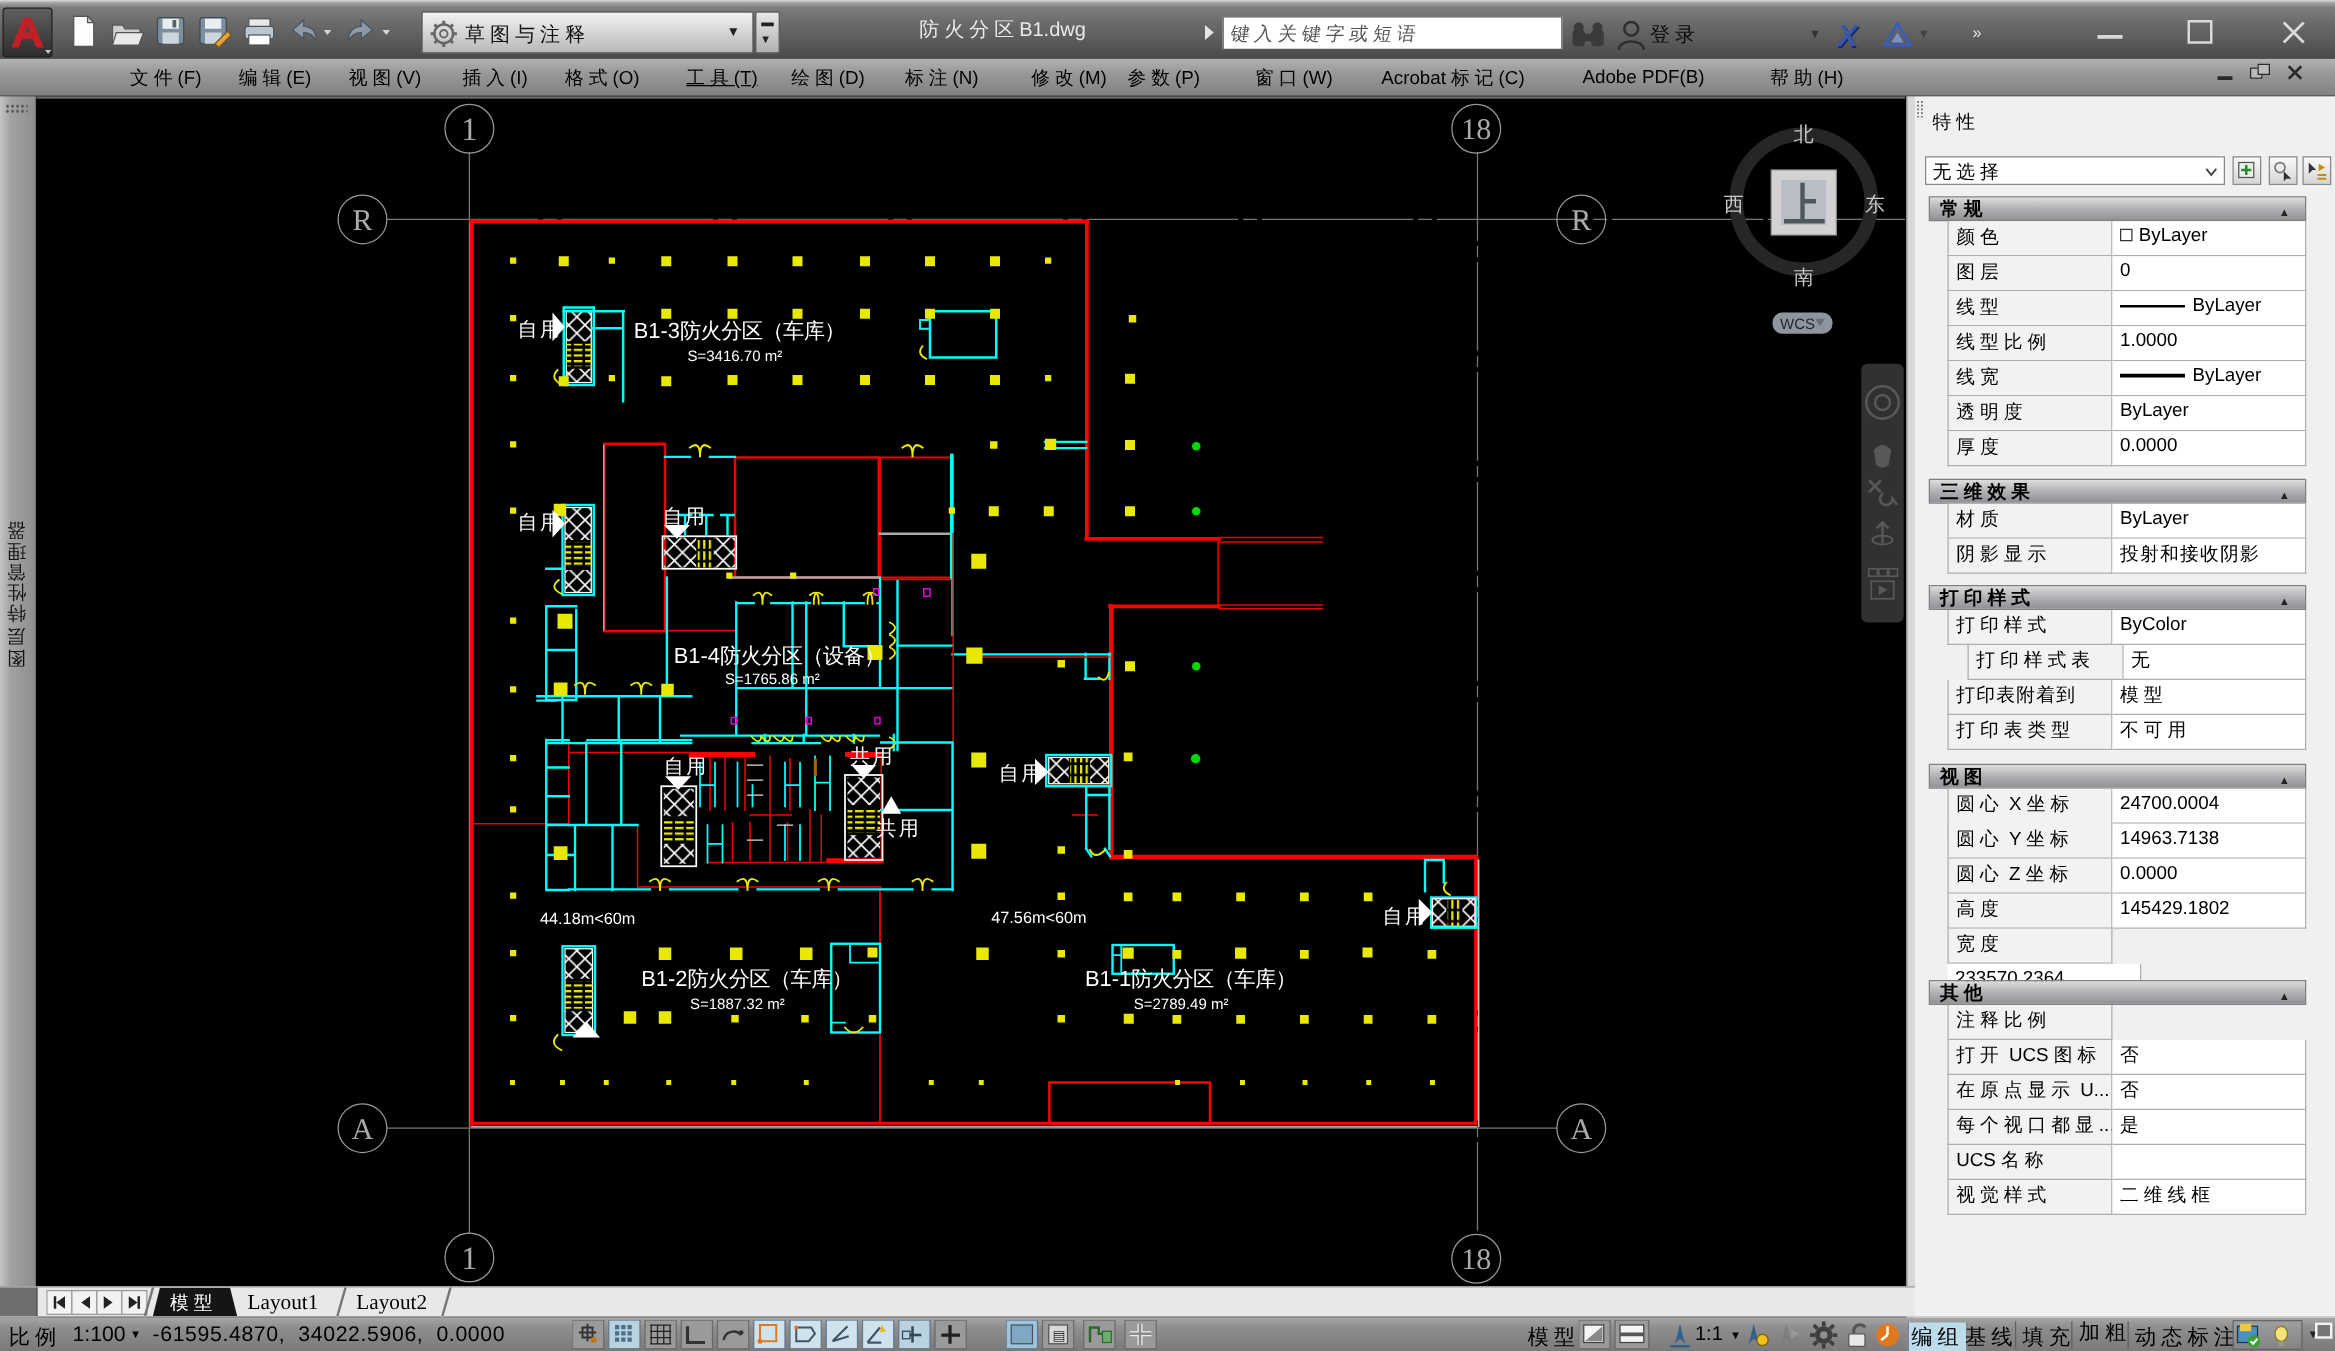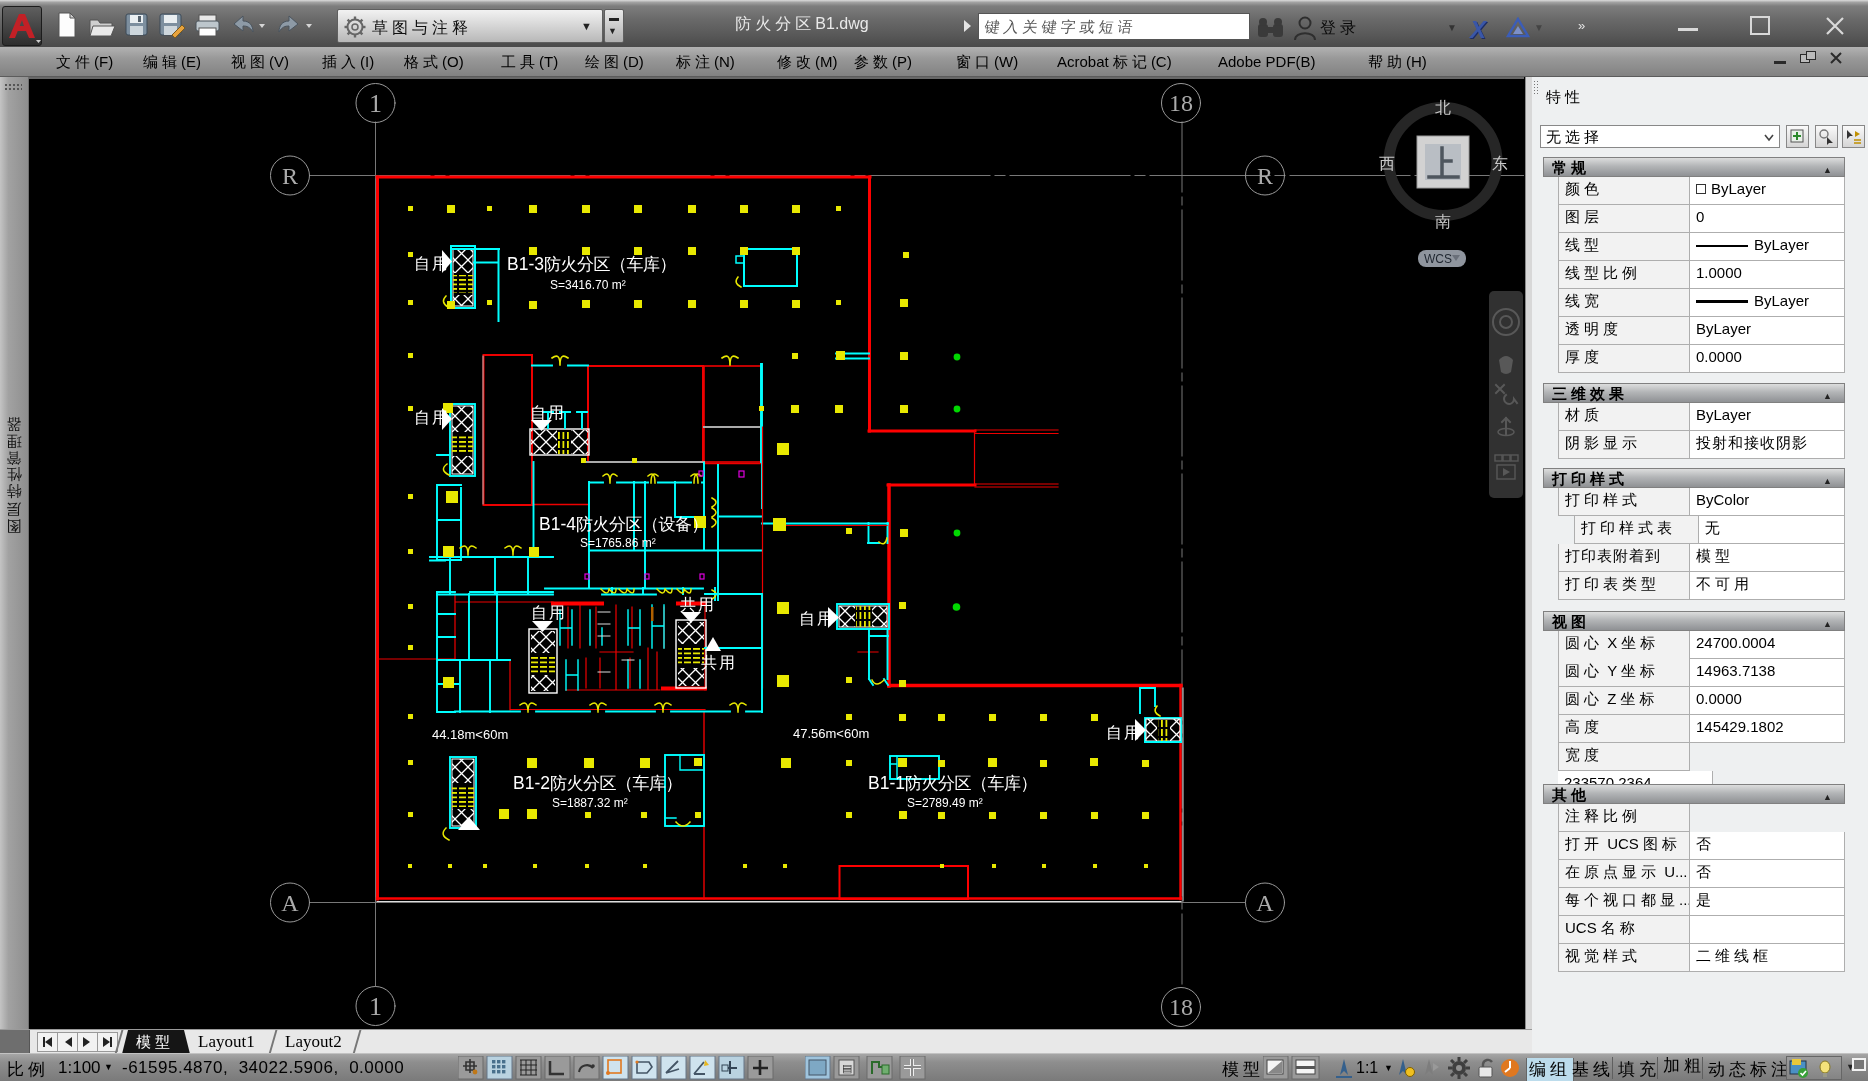--- a/index.html
+++ b/index.html
@@ -5,21 +5,21 @@
   * { margin:0; padding:0; box-sizing:border-box; }
   html,body { width:1868px; height:1081px; overflow:hidden; font-family:"Liberation Sans",sans-serif; }
   .abs { position:absolute; }
   #page { position:relative; width:1868px; height:1081px; background:#000; }
   
   #titlebar { left:0; top:0; width:1868px; height:47px;
     background:linear-gradient(180deg,#dcdcdc 0%,#a2a2a2 5%,#7d7d7d 13%,#6a6a6a 40%,#585858 75%,#4a4a4a 100%); }
   #menubar { left:0; top:47px; width:1868px; height:30px;
     background:linear-gradient(180deg,#b2b2b2 0%,#989898 40%,#828282 100%); border-bottom:1px solid #5c5c5c;
     font-size:15px; color:#000; }
-  .mitem { position:absolute; top:6px; }
+  .mitem { position:absolute; top:6px;margin-left:48px; }
   
   #sidebar { left:0; top:77px; width:29px; height:952px; background:linear-gradient(90deg,#c4c4c4 0%,#a2a2a2 30%,#8e8e8e 100%); border-right:1px solid #6f6f6f; }
   
   #canvas { left:29px; top:77px; width:1495px; height:952px; background:#000; border-top:2px solid #686868; }
   #splitter { left:1525px; top:77px; width:7px; height:978px; background:#d8d8d8; border-left:1px solid #8a8a8a; }
   
   #panel { left:1532px; top:77px; width:336px; height:978px; background:#eef0f1; font-size:15px; }
   .hdr { position:absolute; left:11px; width:302px; height:20px;
     background:linear-gradient(180deg,#dcdddd 0%,#b3b5b7 45%,#8f9194 100%); border:1px solid #808080;
     font-weight:bold; color:#000; font-size:15px; padding-left:8px; line-height:19px; }
@@ -150,21 +150,21 @@
   <svg class="abs" style="left:1826px;top:17px" width="18" height="18">
       <path d="M1 1 L17 17 M17 1 L1 17" stroke="#d9d9d9" stroke-width="2.2"></path>
     </svg>
 
   <div class="abs" id="menubar">
     <span class="mitem cn" style="left:56px;">文件<span style="letter-spacing:0">(F)</span></span>
     <span class="mitem cn" style="left:143px;">编辑<span style="letter-spacing:0">(E)</span></span>
     <span class="mitem cn" style="left:231px;">视图<span style="letter-spacing:0">(V)</span></span>
     <span class="mitem cn" style="left:322px;">插入<span style="letter-spacing:0">(I)</span></span>
     <span class="mitem cn" style="left:404px;">格式<span style="letter-spacing:0">(O)</span></span>
-    <span class="mitem cn" style="left:501px;">工具<span style="letter-spacing:0">(T)</span></span>
+    <span class="mitem cn" style="left:501px;text-decoration:underline;">工具<span style="letter-spacing:0">(T)</span></span>
     <span class="mitem cn" style="left:585px;">绘图<span style="letter-spacing:0">(D)</span></span>
     <span class="mitem cn" style="left:676px;">标注<span style="letter-spacing:0">(N)</span></span>
     <span class="mitem cn" style="left:777px;">修改<span style="letter-spacing:0">(M)</span></span>
     <span class="mitem cn" style="left:854px;">参数<span style="letter-spacing:0">(P)</span></span>
     <span class="mitem cn" style="left:956px;">窗口<span style="letter-spacing:0">(W)</span></span>
     <span class="mitem" style="left:1057px;">Acrobat <span class="cn">标记</span>(C)</span>
     <span class="mitem" style="left:1218px;">Adobe PDF(B)</span>
     <span class="mitem cn" style="left:1368px;">帮助<span style="letter-spacing:0">(H)</span></span>
     <span class="abs" style="left:1774px;top:14px;width:12px;height:3px;background:#2a2a2a;"></span>
     <span class="abs" style="left:1800px;top:7px;width:10px;height:9px;border:1.5px solid #2a2a2a;background:#bbb;"></span>

